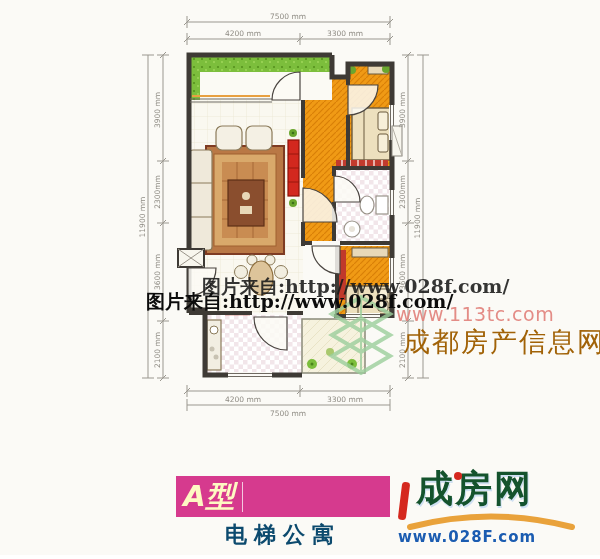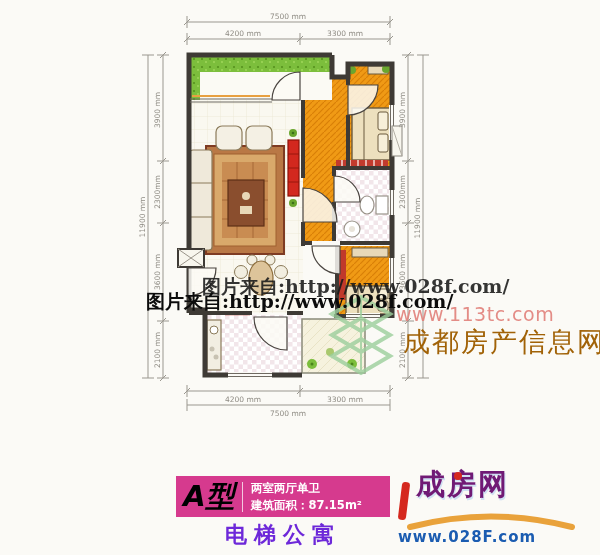--- a/index.html
+++ b/index.html
@@ -26,37 +26,37 @@
   }
   .wm-site{
     position:absolute;left:395px;top:324px;white-space:nowrap;z-index:5;
     font-size:27px;color:#a16207;letter-spacing:2px;margin-left:8px;
   }
   .type-card{
     position:absolute;left:176px;top:476px;width:214px;height:41px;
     background:#d63a8e;display:flex;align-items:center;z-index:7;
   }
   .type-card .big{
-    width:66px;text-align:center;color:#000000;font-weight:bold;font-size:29px;
+    width:66px;text-align:center;color:#fef9c3;font-weight:bold;font-size:29px;
     font-style:italic;line-height:1;
   }
   .type-card .divider{width:1px;height:30px;background:#f3c9e0;}
   .type-card .desc{padding-left:8px;color:#fff;font-weight:bold;font-size:11.5px;line-height:1.45;}
   .subtitle{
     position:absolute;left:176px;top:520px;width:214px;text-align:center;z-index:7;
-    font-weight:bold;font-size:22px;color:#6d28d9;letter-spacing:7px;
+    font-weight:bold;font-size:22px;color:#0c4a6e;letter-spacing:7px;
   }
   .brand{position:absolute;left:398px;top:466px;width:195px;height:90px;z-index:7;}
   .brand .ribbon{
     position:absolute;left:2px;top:16px;width:8px;height:38px;background:#d5281e;
     border-radius:3px;transform:rotate(7deg);
   }
   .brand .name{
     position:absolute;left:18px;top:4px;white-space:nowrap;
-    font-weight:bold;font-size:29px;line-height:1;color:#701a75;
+    font-weight:bold;font-size:37px;line-height:1;color:#14532d;
     text-shadow:1px 2px 0 #cfe0f2;letter-spacing:2px;
   }
   .brand .reddot{position:absolute;left:56px;top:6px;width:8px;height:8px;border-radius:50%;background:#d5281e;}
   .brand .swoosh{position:absolute;left:8px;top:46px;}
   .brand .url{
     position:absolute;left:0;top:62px;width:180px;text-align:left;
     font-weight:bold;font-size:15px;color:#1b5cb1;letter-spacing:1px;
   }
 </style>
 </head>
@@ -287,24 +287,20 @@
       <path d="M8,64 L37,47 L66,64 L37,81 Z"></path>
       <path d="M37,5 L37,81" stroke-width="2"></path>
     </g>
   </svg>
   <div class="wm-url">www.113tc.com</div>
   <div class="wm-site">成都房产信息网</div>
 
   <div class="type-card">
     <div class="big">A型</div>
     <div class="divider"></div>
-    <div class="desc">
-      <div>两室两厅单卫</div>
-      <div>建筑面积：87.15m²</div>
-    </div>
   </div>
   <div class="subtitle">电梯公寓</div>
 
   <div class="brand">
     <div class="ribbon"></div>
     <div class="name">成房网</div>
     <div class="reddot"></div>
     <svg class="swoosh" width="170" height="18" viewBox="0 0 170 18">
       <path d="M4,15 Q85,-6 166,15" fill="none" stroke="#e9a23b" stroke-width="6" stroke-linecap="round"></path>
     </svg>

